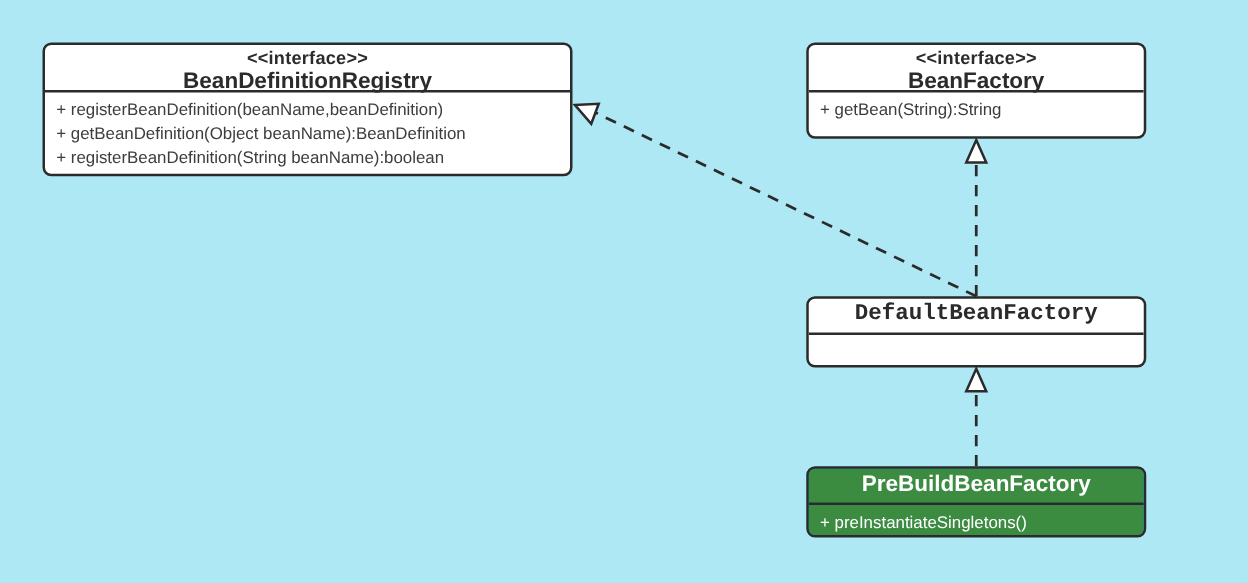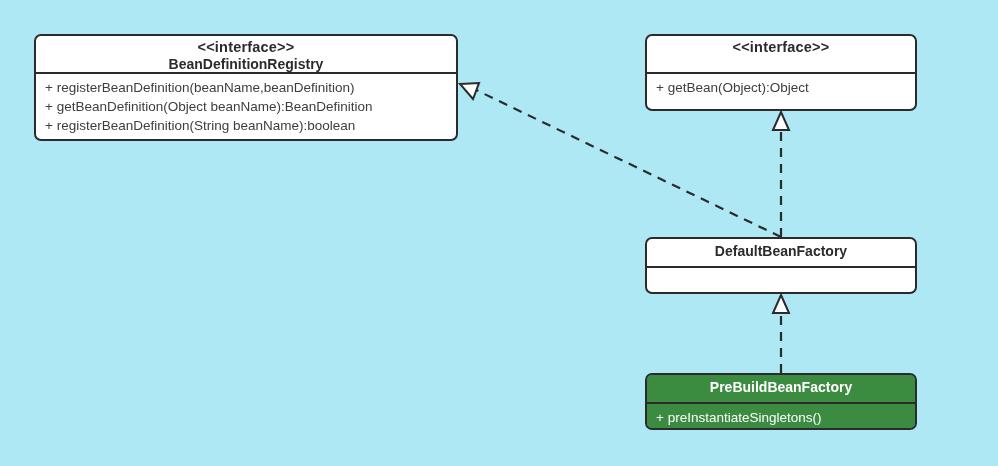--- a/index.html
+++ b/index.html
@@ -46,21 +46,21 @@
   }
   .uml-stereotype {
     display: block;
     font-size: 14.5px;
     font-weight: bold;
     line-height: 17px;
     letter-spacing: 0.2px;
   }
   .uml-name {
     display: block;
-    font-size: 14px;
+    font-size: 18px;
     font-weight: bold;
     line-height: 17px;
   }
   .uml-members {
     box-sizing: border-box;
     border-top: 2px solid #2b2b2b;
     padding: 4px 9px 5px 9px;
     color: #404040;
   }
   .uml-member {
@@ -88,20 +88,21 @@
     width: 272px;
     height: 77px;
   }
   #class-bean-factory .uml-header { height: 36px; }
 
   #class-default-bean-factory {
     left: 645px;
     top: 237px;
     width: 272px;
     height: 57px;
+    font-family: Liberation Mono, monospace;
   }
   #class-default-bean-factory .uml-header {
     height: 27px;
     padding-top: 4px;
   }
   #class-default-bean-factory .uml-members { height: 28px; }
 
   #class-pre-build-bean-factory {
     left: 645px;
     top: 373px;
@@ -156,23 +157,24 @@
     <div class="uml-members">
       <div class="uml-member">+ registerBeanDefinition(beanName,beanDefinition)</div>
       <div class="uml-member">+ getBeanDefinition(Object beanName):BeanDefinition</div>
       <div class="uml-member">+ registerBeanDefinition(String beanName):boolean</div>
     </div>
   </div>
 
   <div class="uml-class" id="class-bean-factory">
     <div class="uml-header">
       <span class="uml-stereotype">&lt;&lt;interface&gt;&gt;</span>
+      <span class="uml-name">BeanFactory</span>
     </div>
     <div class="uml-members">
-      <div class="uml-member">+ getBean(Object):Object</div>
+      <div class="uml-member">+ getBean(String):String</div>
     </div>
   </div>
 
   <div class="uml-class" id="class-default-bean-factory">
     <div class="uml-header">
       <span class="uml-name">DefaultBeanFactory</span>
     </div>
     <div class="uml-members empty"></div>
   </div>
 

